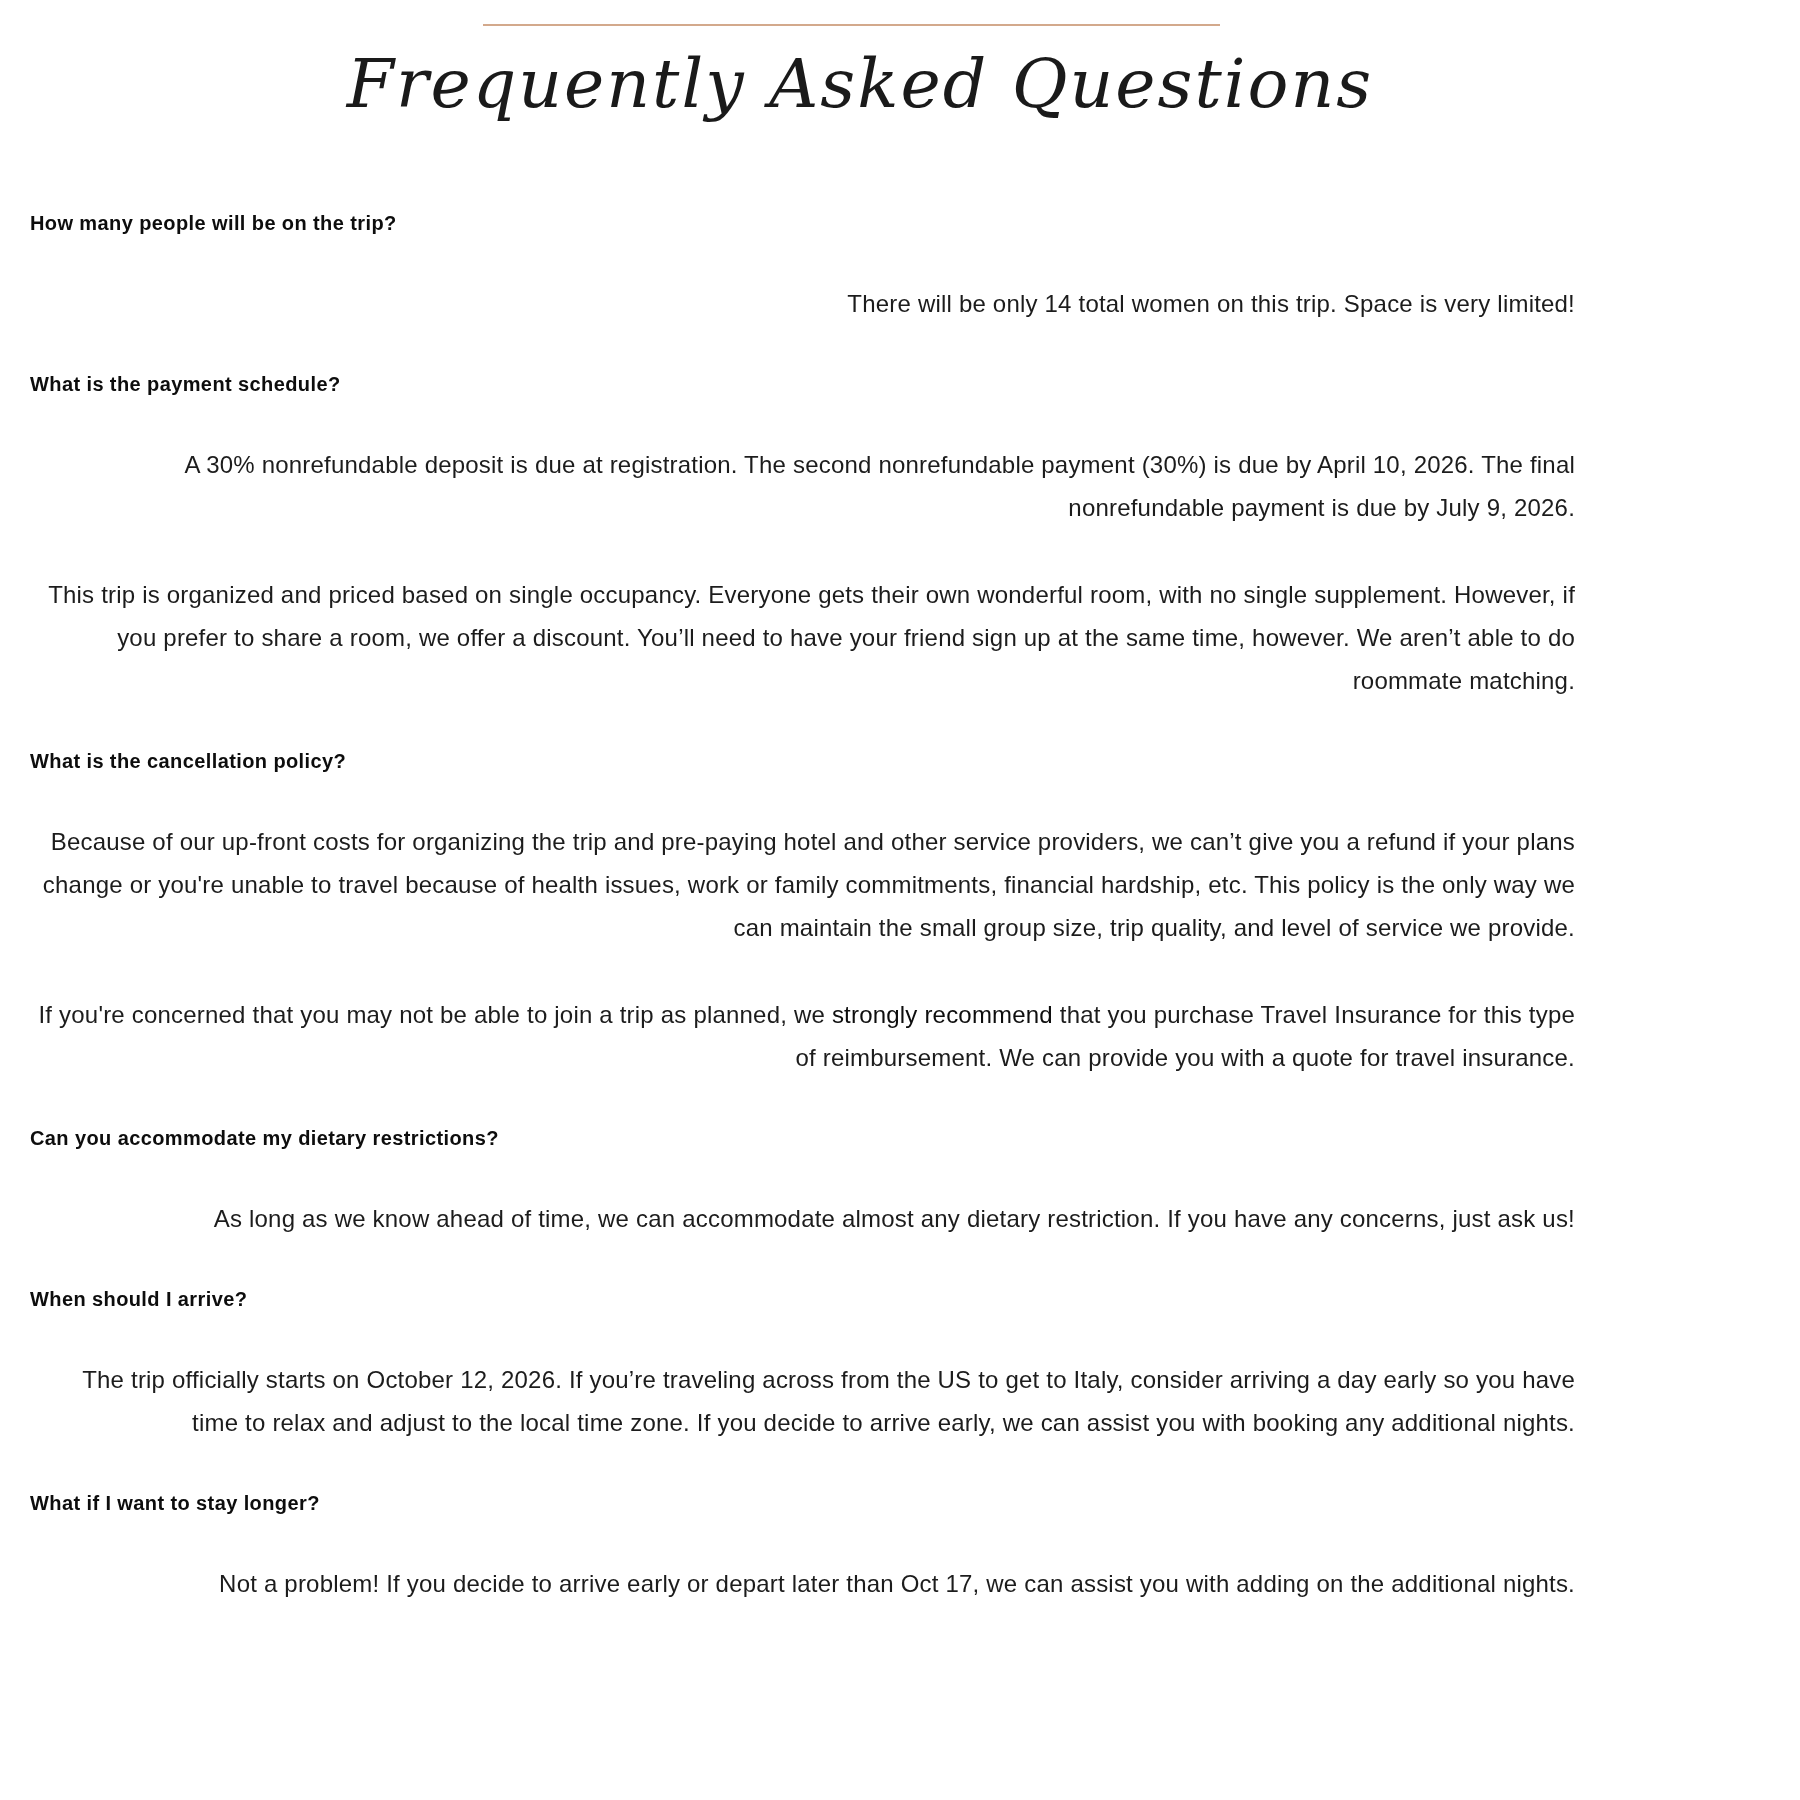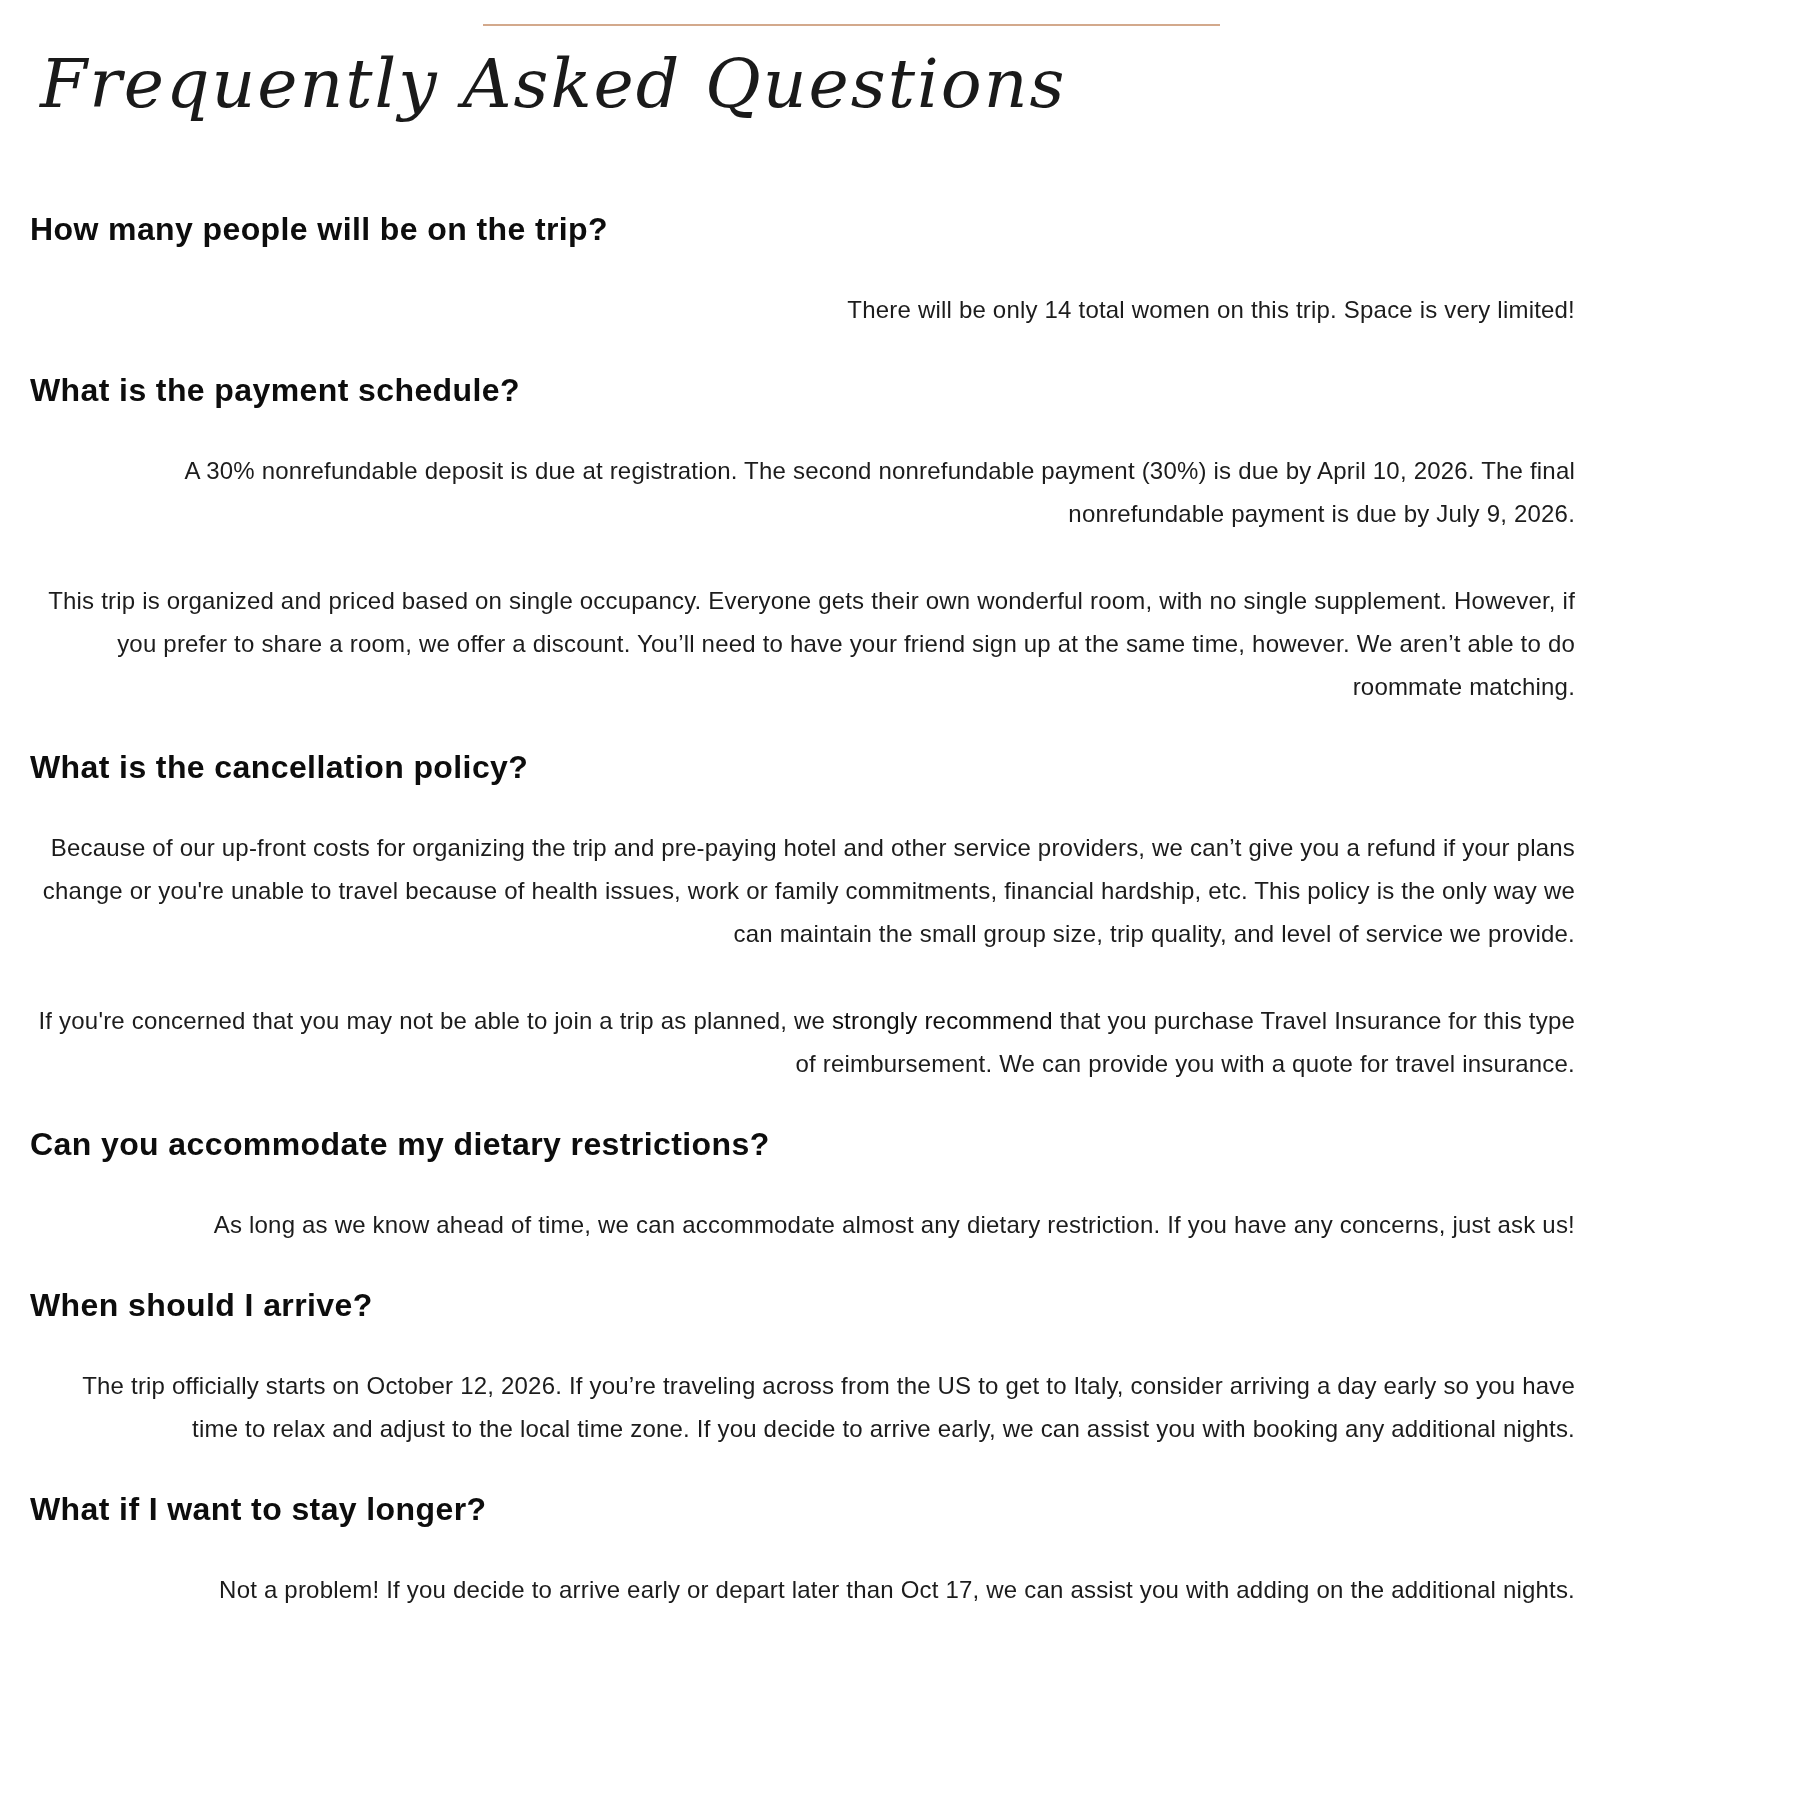--- a/index.html
+++ b/index.html
@@ -19,44 +19,44 @@
     top: 24px;
     width: 737px;
     height: 2px;
     background: #d3a98c;
   }
   .title-wrap {
     position: absolute;
     top: 44px;
     left: 0;
     width: 1680px;
-    text-align: left;
+    text-align: center;
     padding-left: 40px;
   }
   .script-title {
     font-family: "DejaVu Serif", serif;
     font-style: italic;
     font-weight: 400;
     font-size: 68px;
     letter-spacing: 2px;
     color: #1a1a1a;
   }
   .content {
     position: absolute;
     top: 198px;
     left: 30px;
     width: 1545px;
   }
   .faq-question {
-    font-size: 32px;
+    font-size: 20px;
     font-weight: 700;
     line-height: 30px;
     letter-spacing: 0.4px;
     color: #0d0d0d;
-    margin: 16px 0 44px 0;
+    margin: 10px 0 44px 0;
   }
   .faq-answer {
     font-size: 24px;
     font-weight: 400;
     line-height: 43px;
     letter-spacing: 0.2px;
     color: #1c1c1c;
     margin: 0 0 44px 0;
     white-space: pre-wrap;
     text-align: right;

